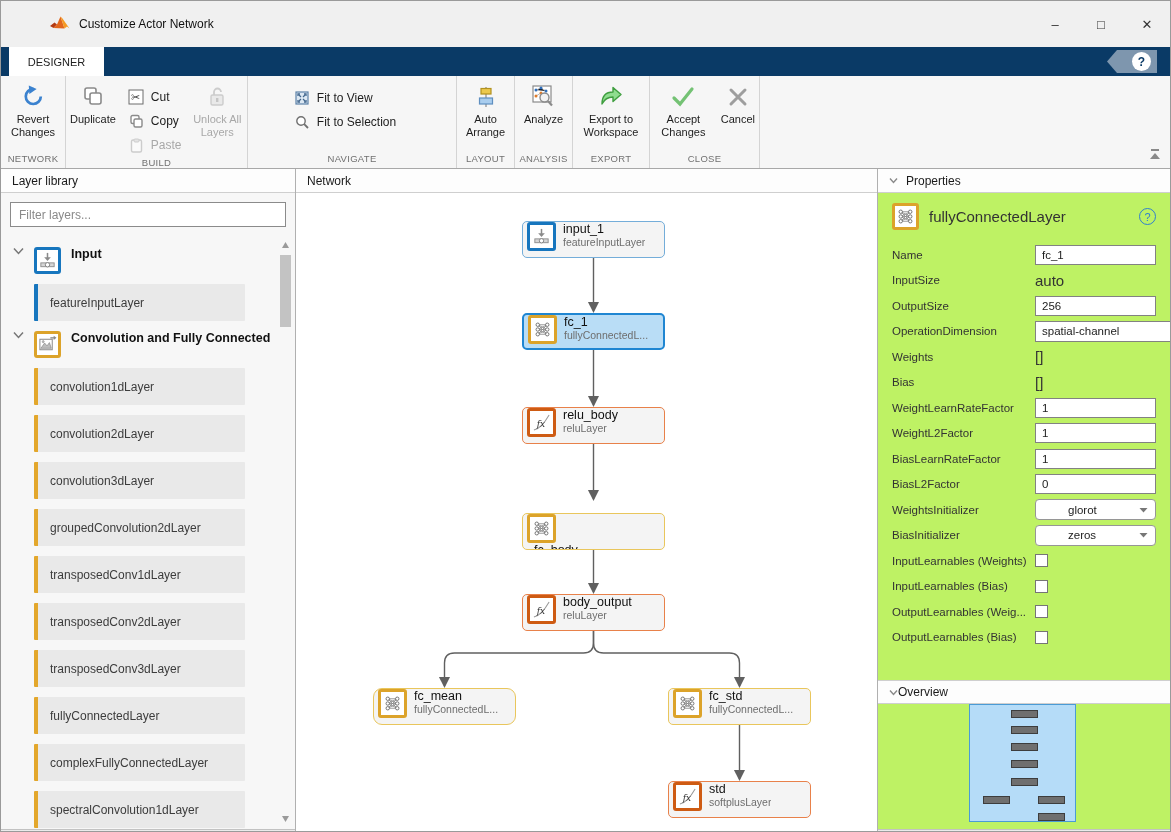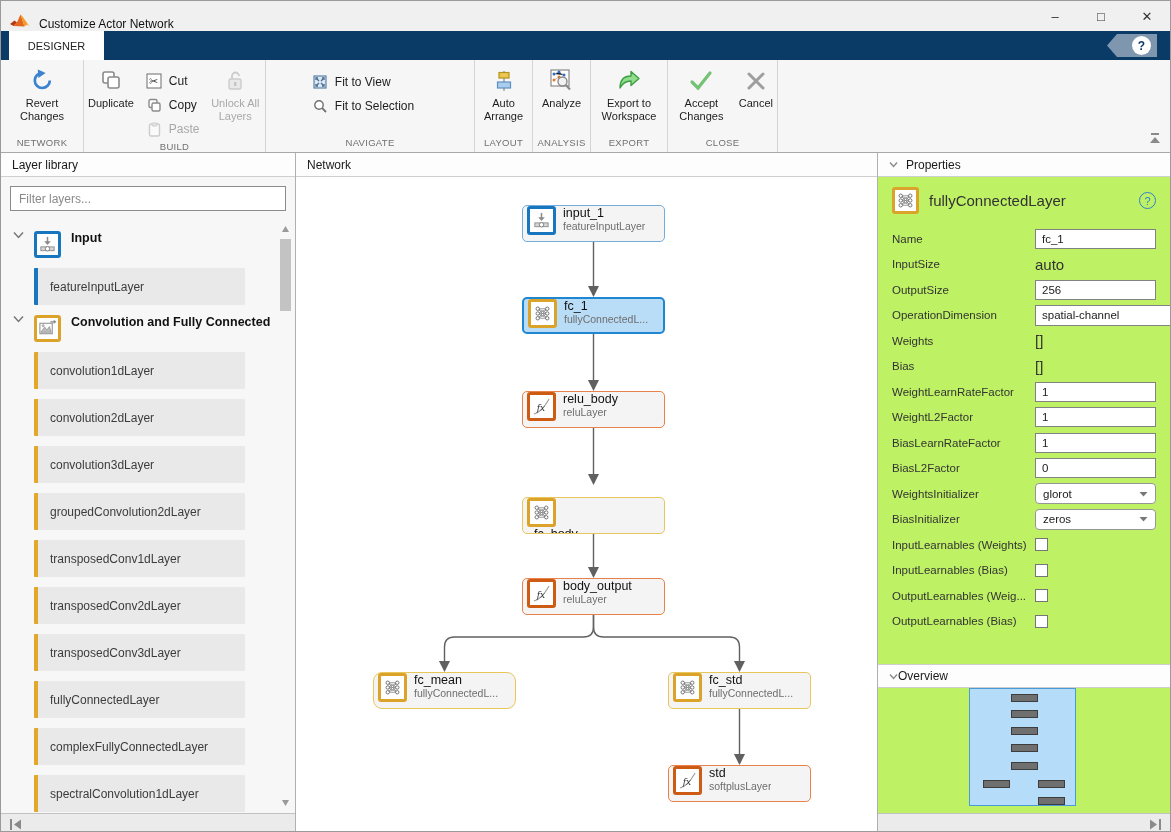--- a/index.html
+++ b/index.html
@@ -1,20 +1,20 @@
 <!DOCTYPE html>
 <html><head>
 <meta charset="utf-8">
 <style>
   * { box-sizing: border-box; margin: 0; padding: 0; }
   body { font-family: "Liberation Sans", sans-serif; background:#fff; }
   .window { width:1171px; height:832px; position:relative; overflow:hidden; background:#fff; border:1px solid #9a9a9a; }
 
   
-  .titlebar { height:30px; background:#f0f0f0; display:flex; align-items:flex-end; }
+  .titlebar { height:46px; background:#f0f0f0; display:flex; align-items:center;padding-left:40px; }
   .titlebar .logo { width:20px; height:18px; margin-left:9px; }
   .titlebar .title { font-size:12px; color:#111; margin-left:9px; flex:1; }
   .win-btn { width:46px; height:30px; display:flex; align-items:center; justify-content:center; font-size:13px; color:#333; }
 
   
   .ribbon-band { height:29px; background:#0a3a66; display:flex; align-items:stretch; position:relative; }
   .ribbon-tab { margin-left:8px; width:95px; background:#fff; display:flex; align-items:center; justify-content:center; font-size:11px; color:#222; }
   .help-badge { position:absolute; right:13px; top:3px; width:50px; height:23px; background:#7e96ae; clip-path:polygon(20% 0,100% 0,100% 100%,20% 100%,0 50%); display:flex; align-items:center; justify-content:flex-end; }
   .help-circle { width:19px; height:19px; border-radius:50%; background:#fff; color:#0a3a66; font-size:12px; font-weight:bold; display:flex; align-items:center; justify-content:center; margin-right:6px; }
 
@@ -87,21 +87,21 @@
   .props-title .pt-name { font-size:15px; color:#333; margin-left:10px; flex:1; }
   .props-help { width:17px; height:17px; border:1.5px solid #2f7fd0; border-radius:50%; color:#2f7fd0; font-size:11px; display:flex; align-items:center; justify-content:center; }
   .prop-row { display:flex; align-items:center; height:25.5px; }
   .prop-label { width:143px; font-size:11.5px; color:#333; white-space:nowrap; overflow:hidden; flex:none; }
   .prop-val { flex:1; display:flex; align-items:center; }
   .prop-input { width:100%; height:20px; border:1px solid #828282; background:#fff; font-size:11.5px; padding:0 6px; color:#222; font-family:"Liberation Sans",sans-serif; }
   .prop-static { font-size:15px; color:#333; }
   .combo { display:flex; width:100%; }
   .combo input { flex:1; height:21px; border:1px solid #828282; font-size:11.5px; padding:0 6px; color:#222; min-width:0; font-family:"Liberation Sans",sans-serif; }
   .ddl { width:100%; height:21px; border:1px solid #969696; border-radius:4px; background:#fff; display:flex; align-items:center; padding:0 7px; }
-  .ddl span { flex:1; font-size:11.5px; color:#222; }
+  .ddl span { flex:1; font-size:11.5px; color:#222;margin-left:25px; }
   .cbx { width:13px; height:13px; border:1px solid #757575; background:#fff; }
 
   
   .ov-header { height:24px; background:#fdfdfd; border-top:1px solid #cfcfcf; border-bottom:1px solid #cfcfcf; display:flex; align-items:center; padding-left:11px; font-size:12px; color:#1a1a1a; flex:none; }
   .ov-body { height:125px; position:relative; flex:none; }
   .minimap { position:absolute; left:91px; top:0; width:107px; height:118px; background:#b5dcf8; border:1px solid #4a9bd5; }
   .mm-bar { position:absolute; width:27px; height:8px; background:#6f6f6f; border:1px solid #3d3d3d; }
 </style>
 </head>
 <body>
@@ -122,21 +122,21 @@
 
   <div class="ribbon-band">
     <div class="ribbon-tab">DESIGNER</div>
     <div class="help-badge">
       <span class="help-circle">?</span>
     </div>
   </div>
 
   <div class="toolbar">
 
-    <div class="tb-group" style="width:83px">
+    <div class="tb-group" style="width:65px">
       <div class="tb-body">
         <div class="tbtn">
           <span class="ticon">
             <svg width="25" height="25" viewBox="0 0 24 24">
                 <path d="M19 12 A7.2 7.2 0 1 1 12 4.8" fill="none" stroke="#3b82cf" stroke-width="2.6"></path>
                 <polygon points="7.5,1.5 15,4.8 8,9.5" fill="#3b82cf"></polygon>
               </svg>
           </span>
           <span class="tlabel">Revert Changes</span>
         </div>

